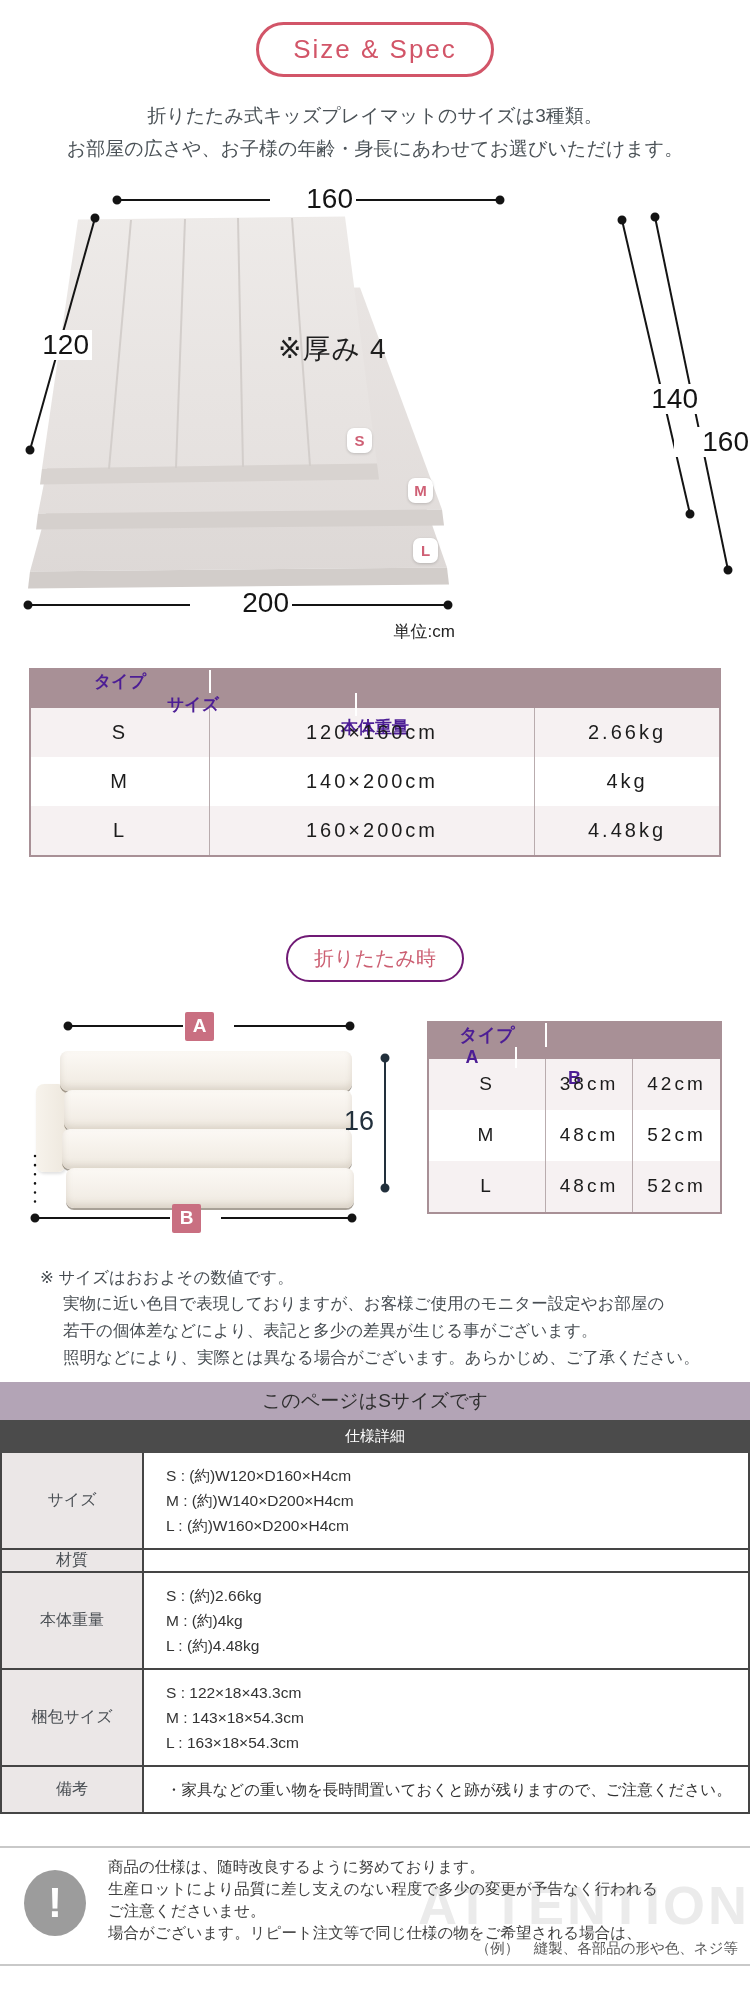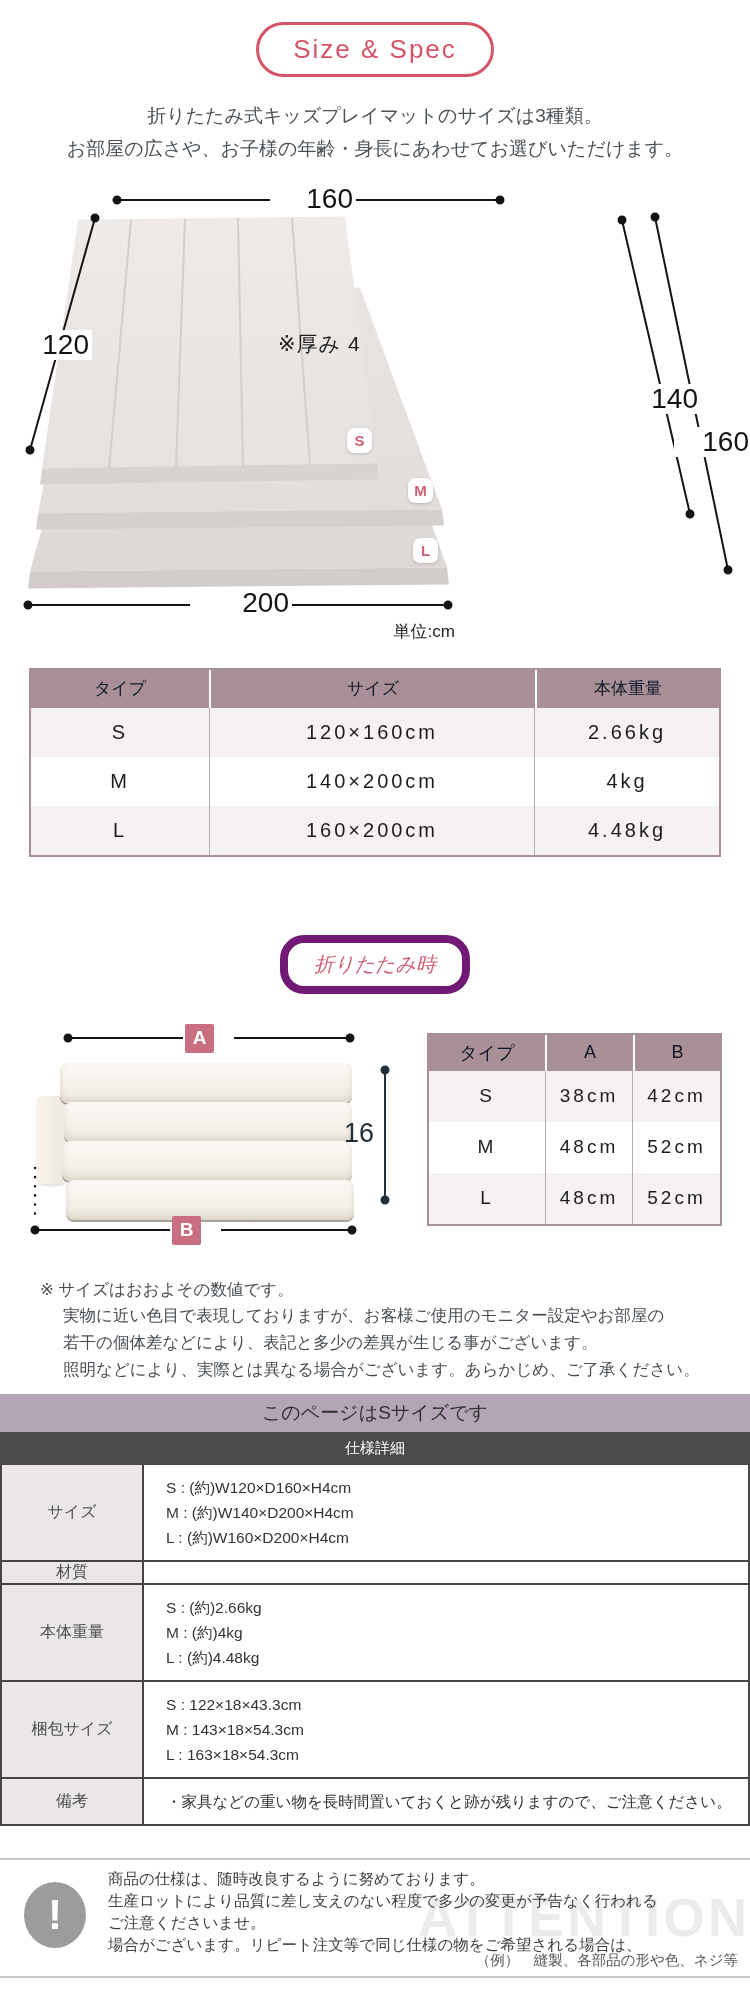--- a/index.html
+++ b/index.html
@@ -27,50 +27,50 @@
   .mat-l-front{background:#d2cdca;clip-path:polygon(30px 400px,447px 396px,449px 413px,28px 417px);}
   .mat-m-top{background:linear-gradient(180deg,#ece8e6,#ded9d7);clip-path:polygon(82px 120px,360px 116px,442px 338px,38px 342px);}
   .mat-m-front{background:#d5d0cd;clip-path:polygon(38px 342px,442px 338px,444px 354px,36px 358px);}
   .mat-s-top{background:linear-gradient(180deg,#efecea,#e0dbd9);clip-path:polygon(78px 48px,345px 45px,377px 292px,42px 297px);}
   .mat-s-front{background:#d8d3d0;clip-path:polygon(42px 297px,377px 292px,379px 308px,40px 313px);}
   .dim-svg{position:absolute;inset:0;}
   .dim-label{
     position:absolute;font-size:28px;color:#141414;background:#fff;
     text-align:right;line-height:1.1;padding:0 3px;
   }
-  .thickness{position:absolute;left:278px;top:158px;font-size:21px;color:#1f1f1f;letter-spacing:1px;}
+  .thickness{position:absolute;left:278px;top:158px;font-size:28px;color:#1f1f1f;letter-spacing:1px;}
   .unit{position:absolute;left:340px;top:448px;width:115px;text-align:right;font-size:17px;color:#222;}
   .size-badge{
     position:absolute;width:25px;height:25px;background:#fff;border-radius:7px;
     box-shadow:0 1px 3px rgba(0,0,0,.18);
     display:flex;align-items:center;justify-content:center;
     color:#cf6075;font-weight:bold;font-size:15px;
   }
 
   
   .mtable{border:2px solid #a89096;}
-  .mtable .thead{display:flex;background:#a89096;color:#0f172a;font-size:17px;font-weight:normal;}
+  .mtable .thead{display:flex;background:#a89096;color:#4c1d95;font-size:17px;font-weight:bold;flex-direction:column;}
   .mtable .thead .c{display:flex;align-items:center;justify-content:center;border-right:2px solid #fff;}
   .mtable .thead .c:last-child{border-right:none;}
   .mtable .row{display:flex;font-size:20px;color:#1c1c1c;}
   .mtable .row .c{display:flex;align-items:center;justify-content:center;border-right:1px solid #b9acae;letter-spacing:3px;}
   .mtable .row .c:last-child{border-right:none;}
   .mtable .row.alt{background:#f6f1f2;}
   .size-table{width:688px;margin:26px auto 0;}
   .size-table .thead{height:38px;}
   .size-table .row{height:49px;}
   .size-table .col1{width:178px;}
   .size-table .col2{width:324px;}
   .size-table .col3{flex:1;}
 
   
   .fold-pill{
     width:fit-content;margin:78px auto 0;
-    border:8px solid #701a75;color:#cc5f72;border-radius:24px;
-    padding:8px 26px;font-size:20px;font-style:italic;
+    border:2px solid #701a75;color:#cc5f72;border-radius:24px;
+    padding:8px 26px;font-size:20px;
   }
   .folded{position:relative;height:258px;margin-top:14px;}
   .stack-layer{position:absolute;height:40px;border-radius:8px;
     background:linear-gradient(180deg,#fcf9f5,#efe9e0);
     box-shadow:0 2px 0 rgba(96,84,66,.55), inset 0 -4px 6px rgba(160,148,128,.25);}
   .flap{position:absolute;left:36px;top:88px;width:30px;height:88px;border-radius:8px;
     background:linear-gradient(90deg,#f7f3ec,#eee8de);box-shadow:1px 2px 3px rgba(0,0,0,.12);}
   .ab-square{
     position:absolute;width:29px;height:29px;background:#c96f81;color:#fff;
     display:flex;align-items:center;justify-content:center;

